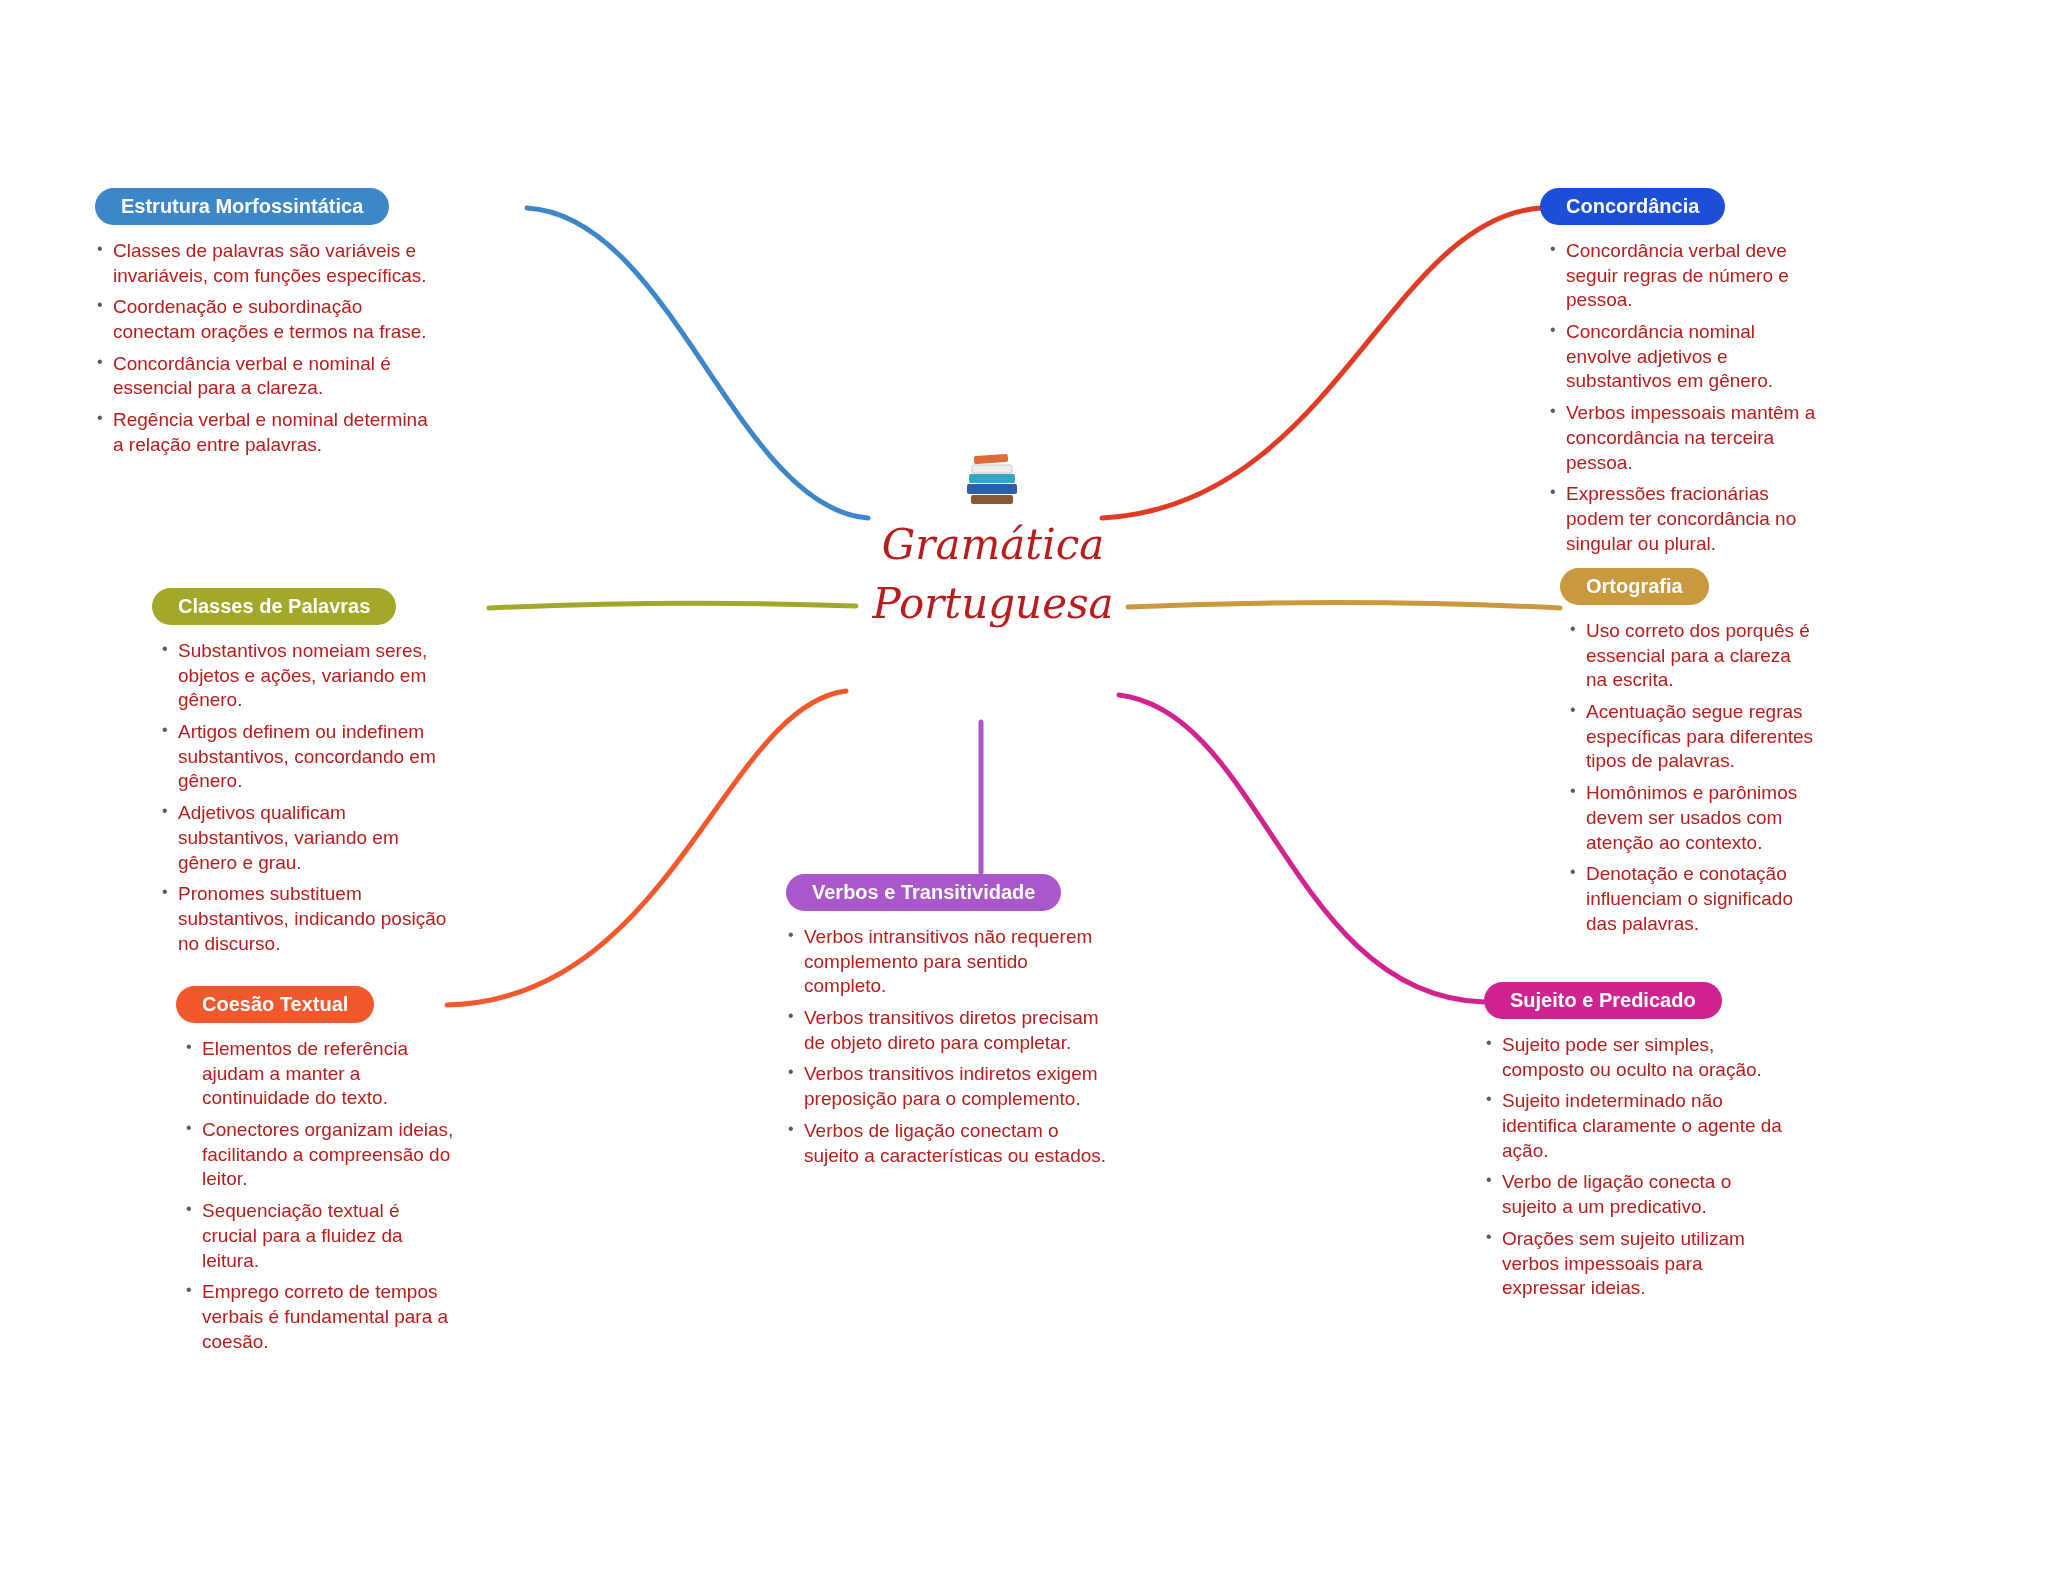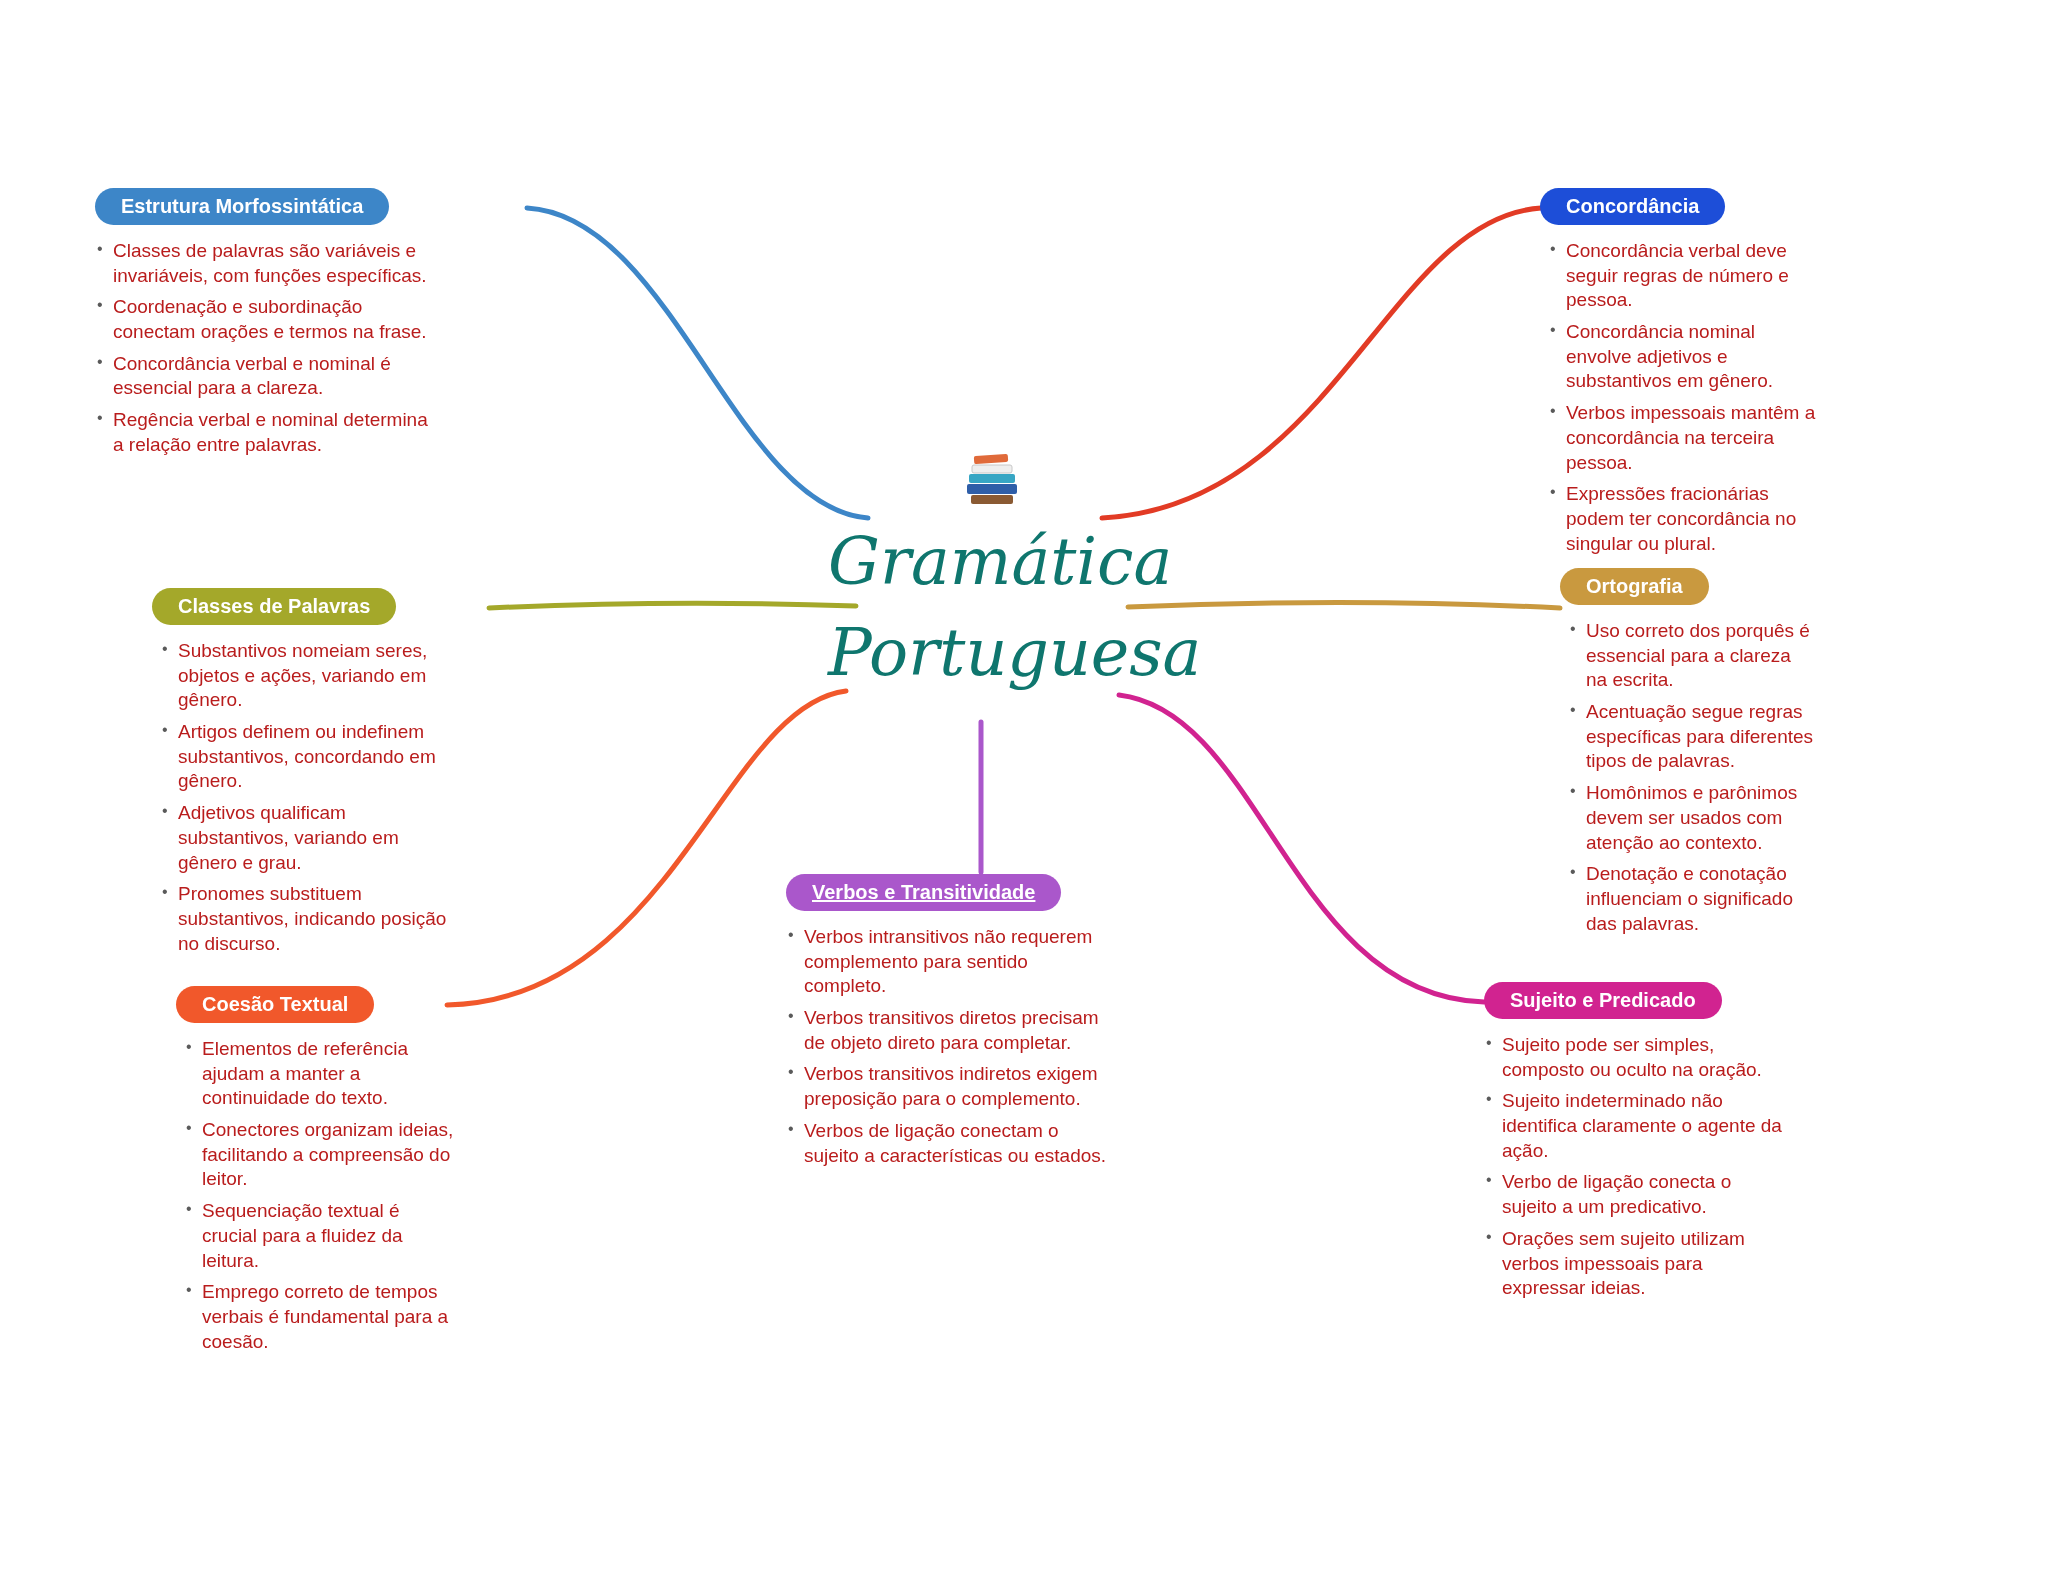--- a/index.html
+++ b/index.html
@@ -6,21 +6,21 @@
   .canvas{position:relative;width:2048px;height:1569px;background:#ffffff;overflow:hidden;font-family:"Liberation Sans",sans-serif;}
   .connectors{position:absolute;left:0;top:0;width:2048px;height:1569px;pointer-events:none;}
   .connectors path{fill:none;stroke-width:5;stroke-linecap:round;}
   .branch{position:absolute;}
   .pill{display:inline-block;color:#ffffff;font-weight:700;font-size:20px;line-height:1.25;padding:6px 26px;border-radius:22px;white-space:nowrap;}
   .bullets{list-style:none;margin:14px 0 0 0;padding:0;}
   .bullets li{position:relative;padding-left:18px;margin:0 0 7px 0;font-size:19px;line-height:1.3;color:#b91c1c;}
   .bullets li::before{content:"\2022";position:absolute;left:2px;top:0;font-size:16px;color:#5a5a5a;}
   .center-wrap{position:absolute;left:828px;top:452px;width:330px;text-align:center;}
   .books{display:block;margin:0 auto 2px auto;}
-  .center-title{font-family:"DejaVu Serif",serif;font-style:italic;font-size:65px;line-height:1.4;color:#0f766e;}
+  .center-title{font-family:"DejaVu Serif",serif;font-style:italic;font-size:42px;line-height:1.4;color:#b91c1c;}
   .indent-sm{margin-left:8px;}
 </style>
 </head>
 <body>
 
 <div class="canvas">
 
   <svg class="connectors" viewBox="0 0 2048 1569" aria-hidden="true">
     <path d="M 527 208 C 672 216, 736 508, 868 518" stroke="#3d86c8"></path>
     <path d="M 1541 208 C 1388 218, 1334 506, 1102 518" stroke="#e23b25"></path>
@@ -89,21 +89,21 @@
     <div class="pill" style="background-color: rgb(241, 88, 43);">Coesão Textual</div>
     <ul class="bullets indent-sm" style="width:272px;">
       <li>Elementos de referência ajudam a manter a continuidade do texto.</li>
       <li>Conectores organizam ideias, facilitando a compreensão do leitor.</li>
       <li>Sequenciação textual é crucial para a fluidez da leitura.</li>
       <li>Emprego correto de tempos verbais é fundamental para a coesão.</li>
     </ul>
   </section>
 
   <section class="branch" style="left:786px;top:874px;width:400px;">
-    <div class="pill" style="background-color: rgb(170, 87, 203); text-decoration: underline;">Verbos e Transitividade</div>
+    <div class="pill" style="background-color: rgb(170, 87, 203);">Verbos e Transitividade</div>
     <ul class="bullets" style="width:322px;">
       <li>Verbos intransitivos não requerem complemento para sentido completo.</li>
       <li>Verbos transitivos diretos precisam de objeto direto para completar.</li>
       <li>Verbos transitivos indiretos exigem preposição para o complemento.</li>
       <li>Verbos de ligação conectam o sujeito a características ou estados.</li>
     </ul>
   </section>
 
   <section class="branch" style="left:1484px;top:982px;width:340px;">
     <div class="pill" style="background-color: rgb(209, 35, 144);">Sujeito e Predicado</div>

